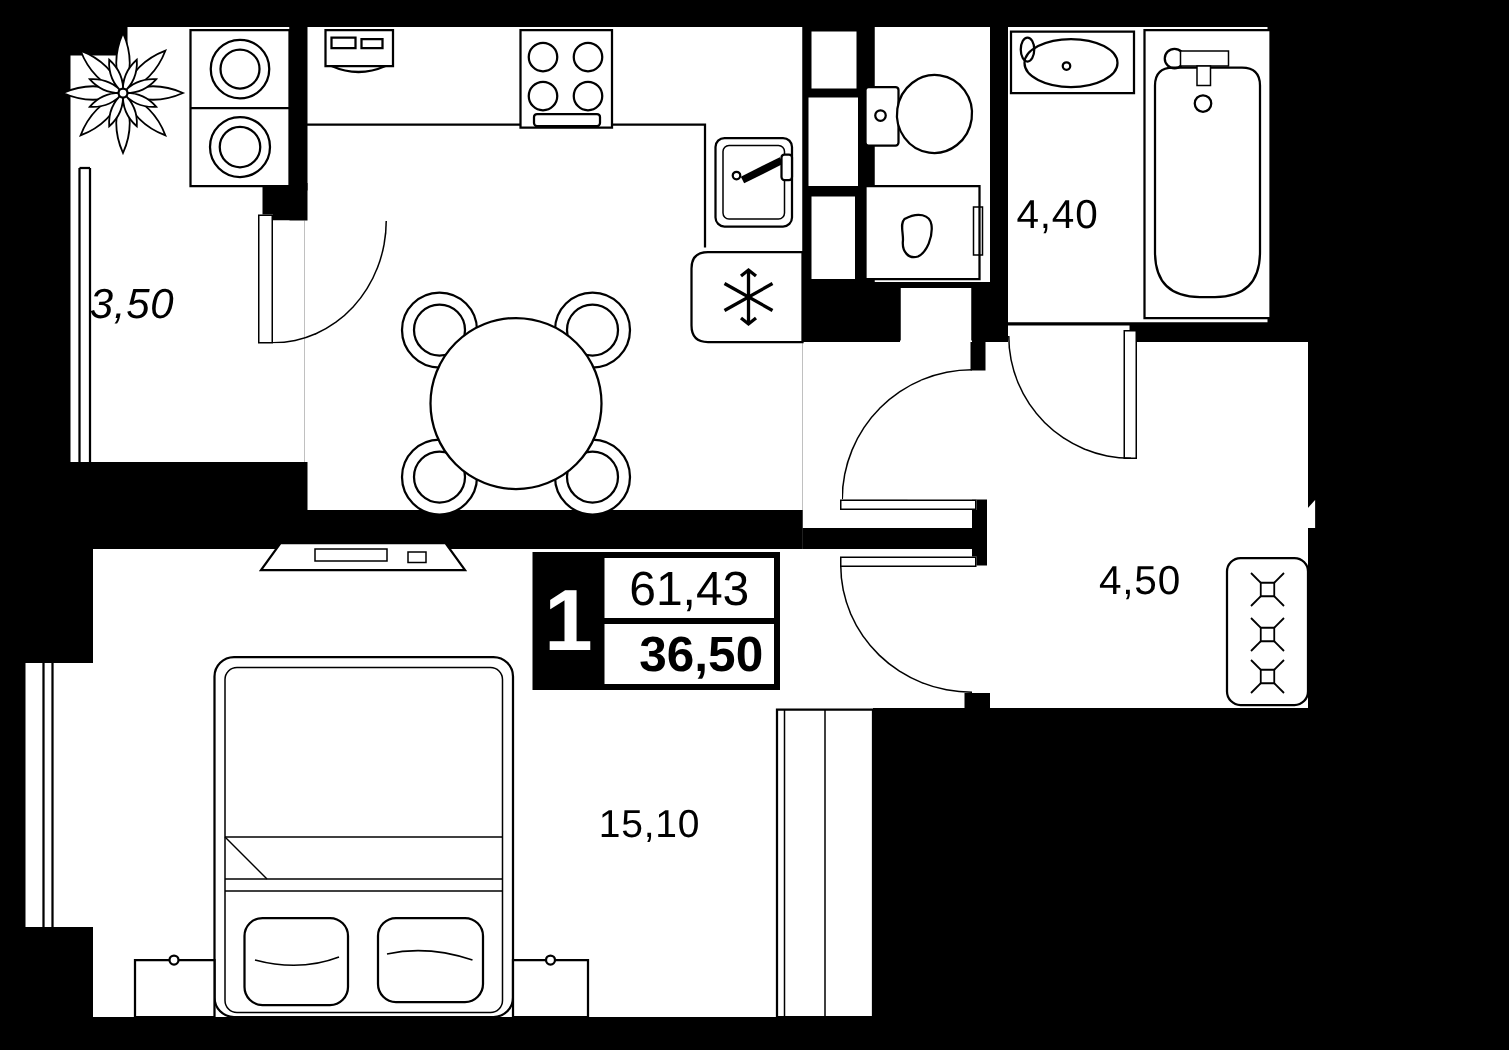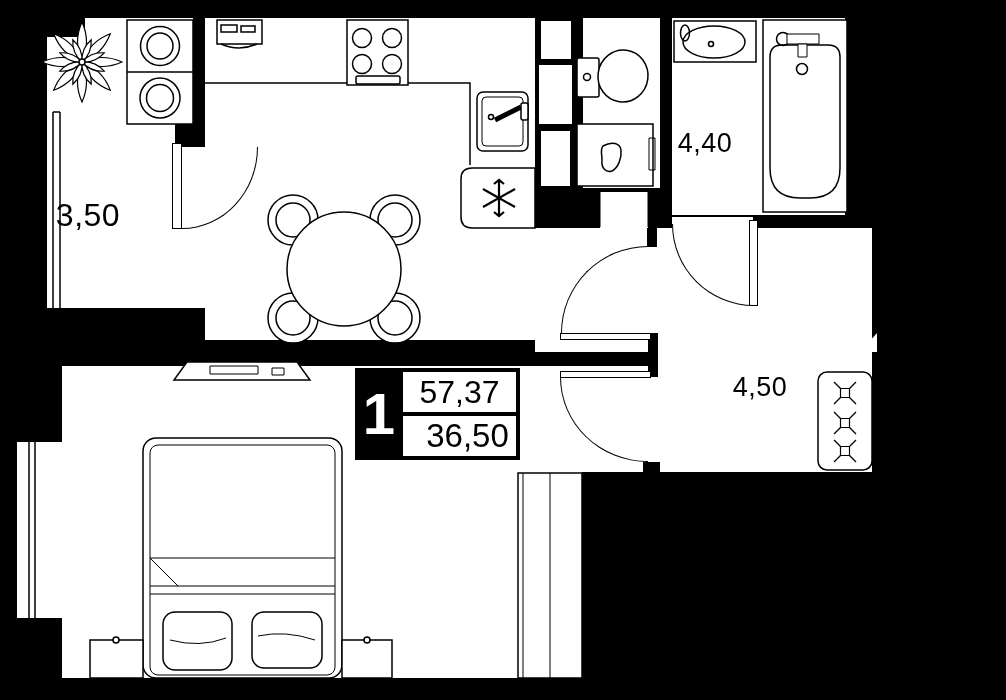--- a/index.html
+++ b/index.html
@@ -49,31 +49,31 @@
   .arc{position:absolute;border:0 solid #000;}
   #a-balcony{left:182px;top:147px;width:76px;height:82px;border-right-width:1.5px;border-bottom-width:1.5px;border-bottom-right-radius:100% 100%;}
   #a-living{left:561px;top:246px;width:87px;height:87px;border-left-width:1.5px;border-top-width:1.5px;border-top-left-radius:100% 100%;}
   #a-bedroom{left:560px;top:377px;width:88px;height:85px;border-left-width:1.5px;border-bottom-width:1.5px;border-bottom-left-radius:100% 100%;}
   #a-bath{left:672px;top:224px;width:82px;height:82px;border-left-width:1.5px;border-bottom-width:1.5px;border-bottom-left-radius:100% 100%;}
   
   .fx{position:absolute;left:0;top:0;pointer-events:none;}
   .fx *{vector-effect:non-scaling-stroke;}
   
   .lbl{position:absolute;width:110px;text-align:center;color:#000;font-size:27px;letter-spacing:.5px;}
-  #lbl-balcony{left:33px;top:200px;font-size:32px;line-height:30px;}
+  #lbl-balcony{left:33px;top:188px;font-size:28px;line-height:30px;font-style:italic;}
   #lbl-living{left:295px;top:126px;}
   #lbl-bath{left:650px;top:128px;}
   #lbl-hall{left:705px;top:372px;}
   #lbl-bed{left:378px;top:534px;font-size:26px;}
   
   .info-block{position:absolute;left:355px;top:368px;width:165px;height:92px;background:#000;display:flex;}
   .info-num{width:48px;color:#fff;font-size:58px;font-weight:700;display:flex;align-items:center;justify-content:center;line-height:1;}
   .info-vals{flex:1;display:flex;flex-direction:column;gap:4px;padding:4px 4px 4px 0;}
   .info-val{flex:1;background:#fff;display:flex;align-items:center;justify-content:center;font-size:32px;color:#000;}
-  .info-val.total{font-weight:400;font-size:33px;padding-left:16px;}
+  .info-val.total{font-weight:700;font-size:33px;padding-left:16px;}
 </style>
 </head>
 <body>
 
 <div class="plan">
 
   <div class="room" id="r-balcony"></div>
   <div class="room" id="r-living"></div>
   <div class="room" id="r-toilet"></div>
   <div class="room" id="r-bath"></div>
@@ -269,22 +269,23 @@
       <line x1="29" y1="442" x2="29" y2="618"></line>
       <line x1="35" y1="442" x2="35" y2="618"></line>
     </g>
   </svg>
 
   <div class="lbl" id="lbl-balcony">
     <div>3,50</div>
   </div>
   <div class="lbl" id="lbl-bath">4,40</div>
   <div class="lbl" id="lbl-hall">4,50</div>
+  <div class="lbl" id="lbl-bed">15,10</div>
 
   <div class="info-block">
     <div class="info-num">1</div>
     <div class="info-vals">
-      <div class="info-val">57,37</div>
+      <div class="info-val">61,43</div>
       <div class="info-val total">36,50</div>
     </div>
   </div>
 
 </div>
 
 </body></html>

